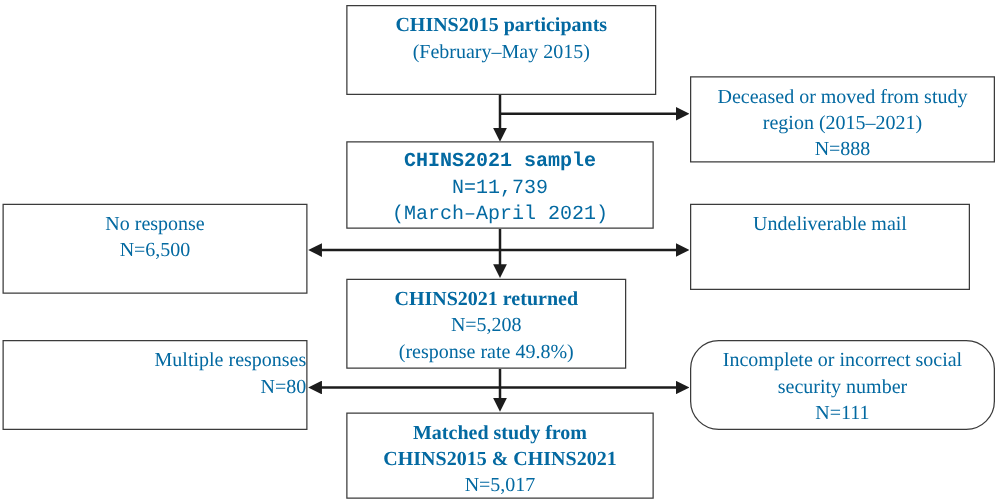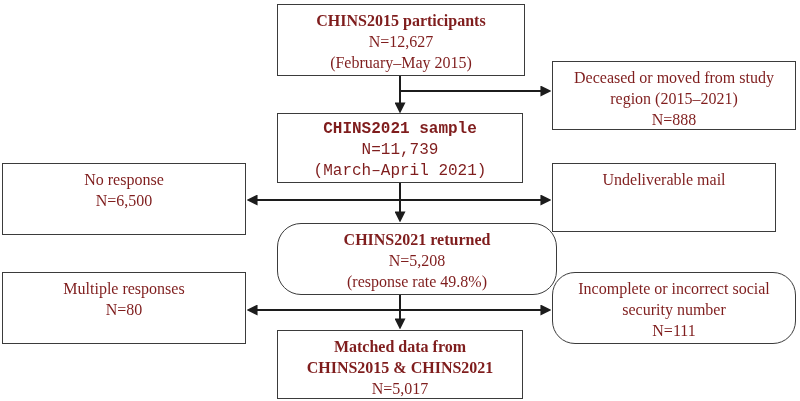--- a/index.html
+++ b/index.html
@@ -6,21 +6,21 @@
     margin: 0;
     padding: 0;
     background: #ffffff;
   }
   .canvas {
     position: relative;
     width: 800px;
     height: 401px;
     background: #ffffff;
     font-family: "Liberation Serif", "DejaVu Serif", serif;
-    color: #7f1d1d;
+    color: #0369a1;
     overflow: hidden;
   }
   .arrows {
     position: absolute;
     inset: 0;
     width: 800px;
     height: 401px;
   }
   .box {
     position: absolute;
@@ -29,29 +29,29 @@
     background: #ffffff;
     text-align: center;
     padding-top: 5px;
     font-size: 16px;
     line-height: 21px;
   }
   .box .bold { font-weight: bold; }
   
   .b-participants { left: 277px; top: 4px;   width: 248px; height: 72px; }
   .b-sample       { left: 277px; top: 113px; width: 246px; height: 70px; font-family: Liberation Mono, monospace; }
-  .b-returned     { left: 277px; top: 223px; width: 280px; height: 72px; border-radius: 24px; }
+  .b-returned     { left: 277px; top: 223px; width: 224px; height: 72px; }
   .b-matched      { left: 277px; top: 330px; width: 246px; height: 69px; }
   
   .b-deceased     { left: 552px; top: 61px;  width: 244px; height: 69px; }
   .b-undeliverable{ left: 552px; top: 163px; width: 224px; height: 69px; }
   .b-incomplete   { left: 552px; top: 272px; width: 244px; height: 72px; border-radius: 23px; }
   
   .b-noresponse   { left: 2px;   top: 163px; width: 244px; height: 72px; }
-  .b-multiple     { left: 2px;   top: 272px; width: 244px; height: 72px; }
+  .b-multiple     { left: 2px;   top: 272px; width: 244px; height: 72px; text-align: right; }
 
   .arrows line {
     stroke: #1c1c1c;
     stroke-width: 2;
   }
   .arrows marker path {
     fill: #1c1c1c;
   }
 </style>
 </head>
@@ -74,21 +74,20 @@
 
     <line x1="257" y1="200" x2="541" y2="200" marker-start="url(#ah)" marker-end="url(#ah)"></line>
 
     <line x1="400" y1="295" x2="400" y2="319" marker-end="url(#ah)"></line>
 
     <line x1="257" y1="310" x2="541" y2="310" marker-start="url(#ah)" marker-end="url(#ah)"></line>
   </svg>
 
   <div class="box b-participants">
     <div class="bold">CHINS2015 participants</div>
-    <div>N=12,627</div>
     <div>(February–May 2015)</div>
   </div>
 
   <div class="box b-deceased">
     <div>Deceased or moved from study</div>
     <div>region (2015–2021)</div>
     <div>N=888</div>
   </div>
 
   <div class="box b-sample">
@@ -117,18 +116,18 @@
     <div>N=80</div>
   </div>
 
   <div class="box b-incomplete">
     <div>Incomplete or incorrect social</div>
     <div>security number</div>
     <div>N=111</div>
   </div>
 
   <div class="box b-matched">
-    <div class="bold">Matched data from</div>
+    <div class="bold">Matched study from</div>
     <div class="bold">CHINS2015 &amp; CHINS2021</div>
     <div>N=5,017</div>
   </div>
 
 </div>
 
 </body></html>

